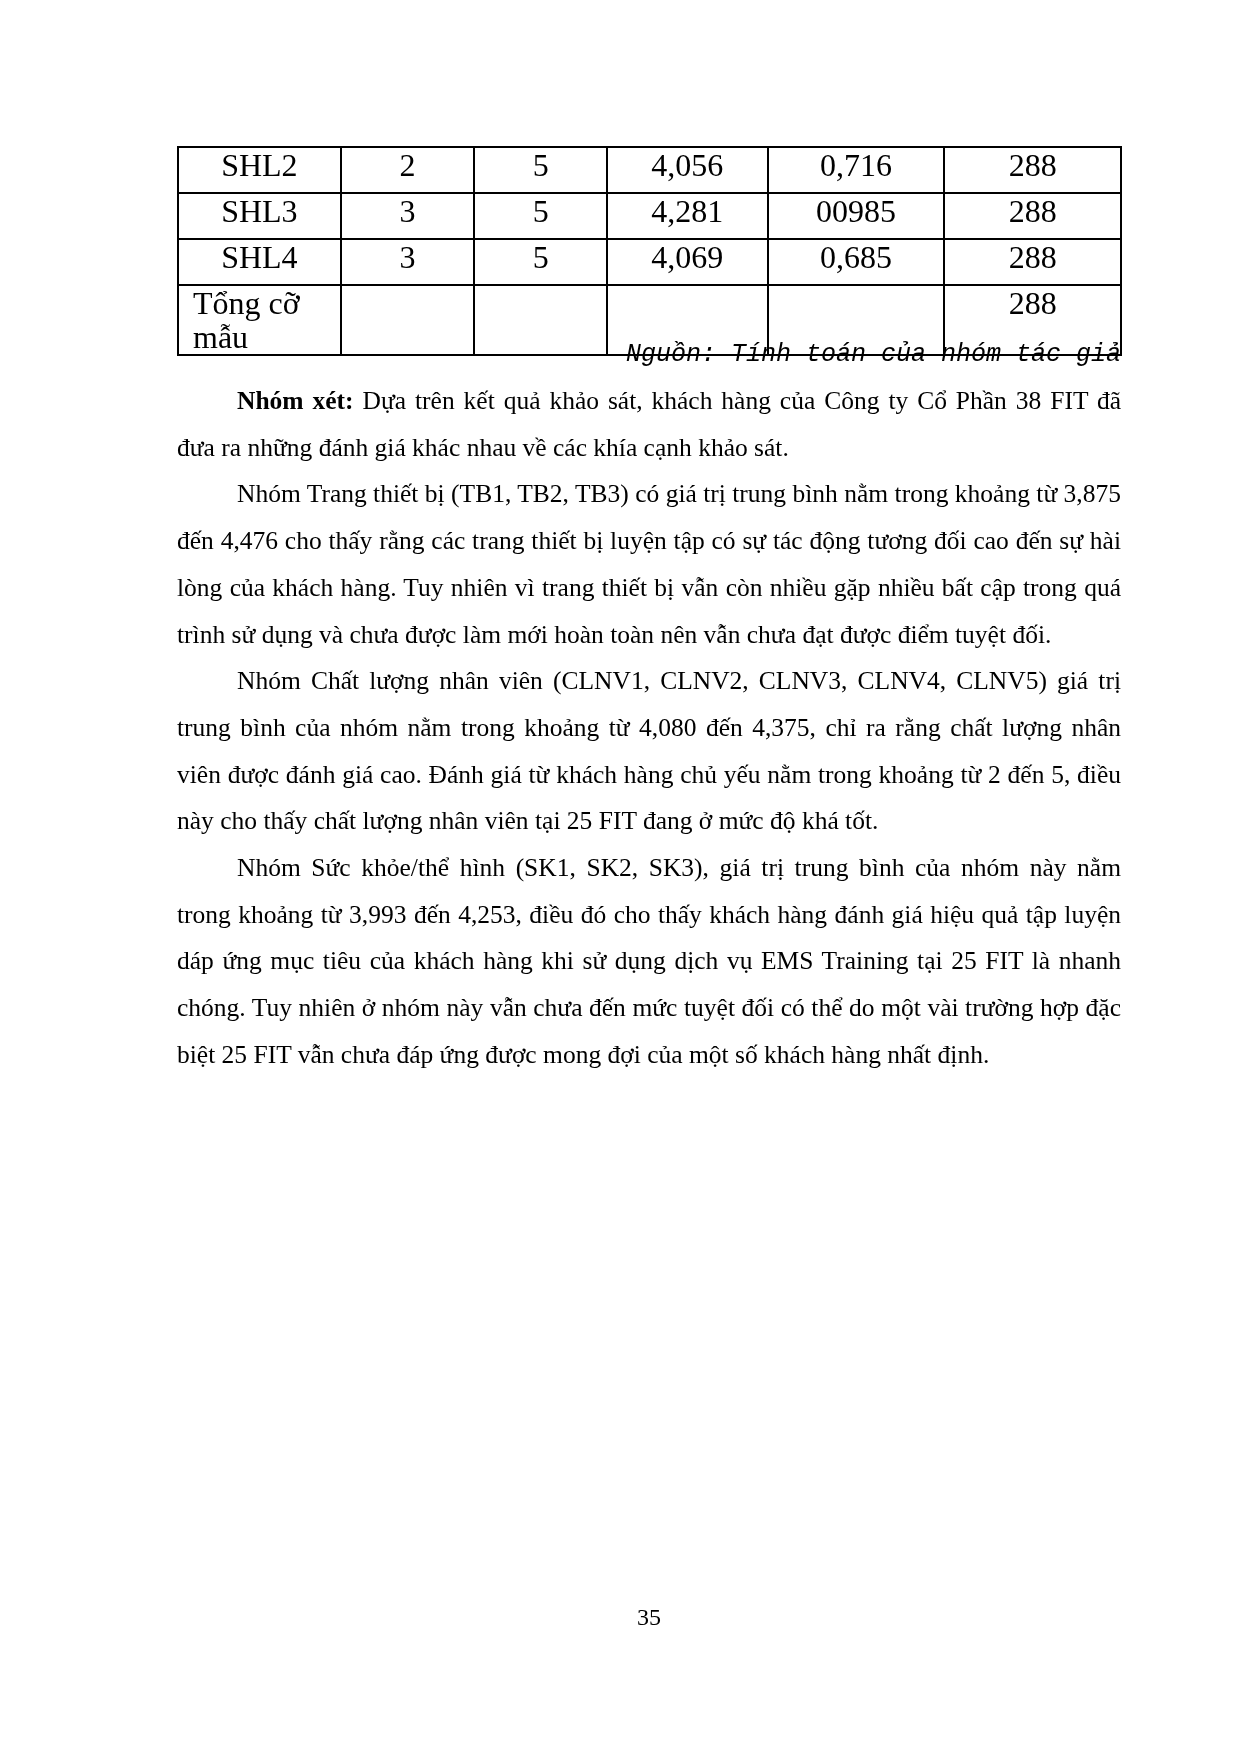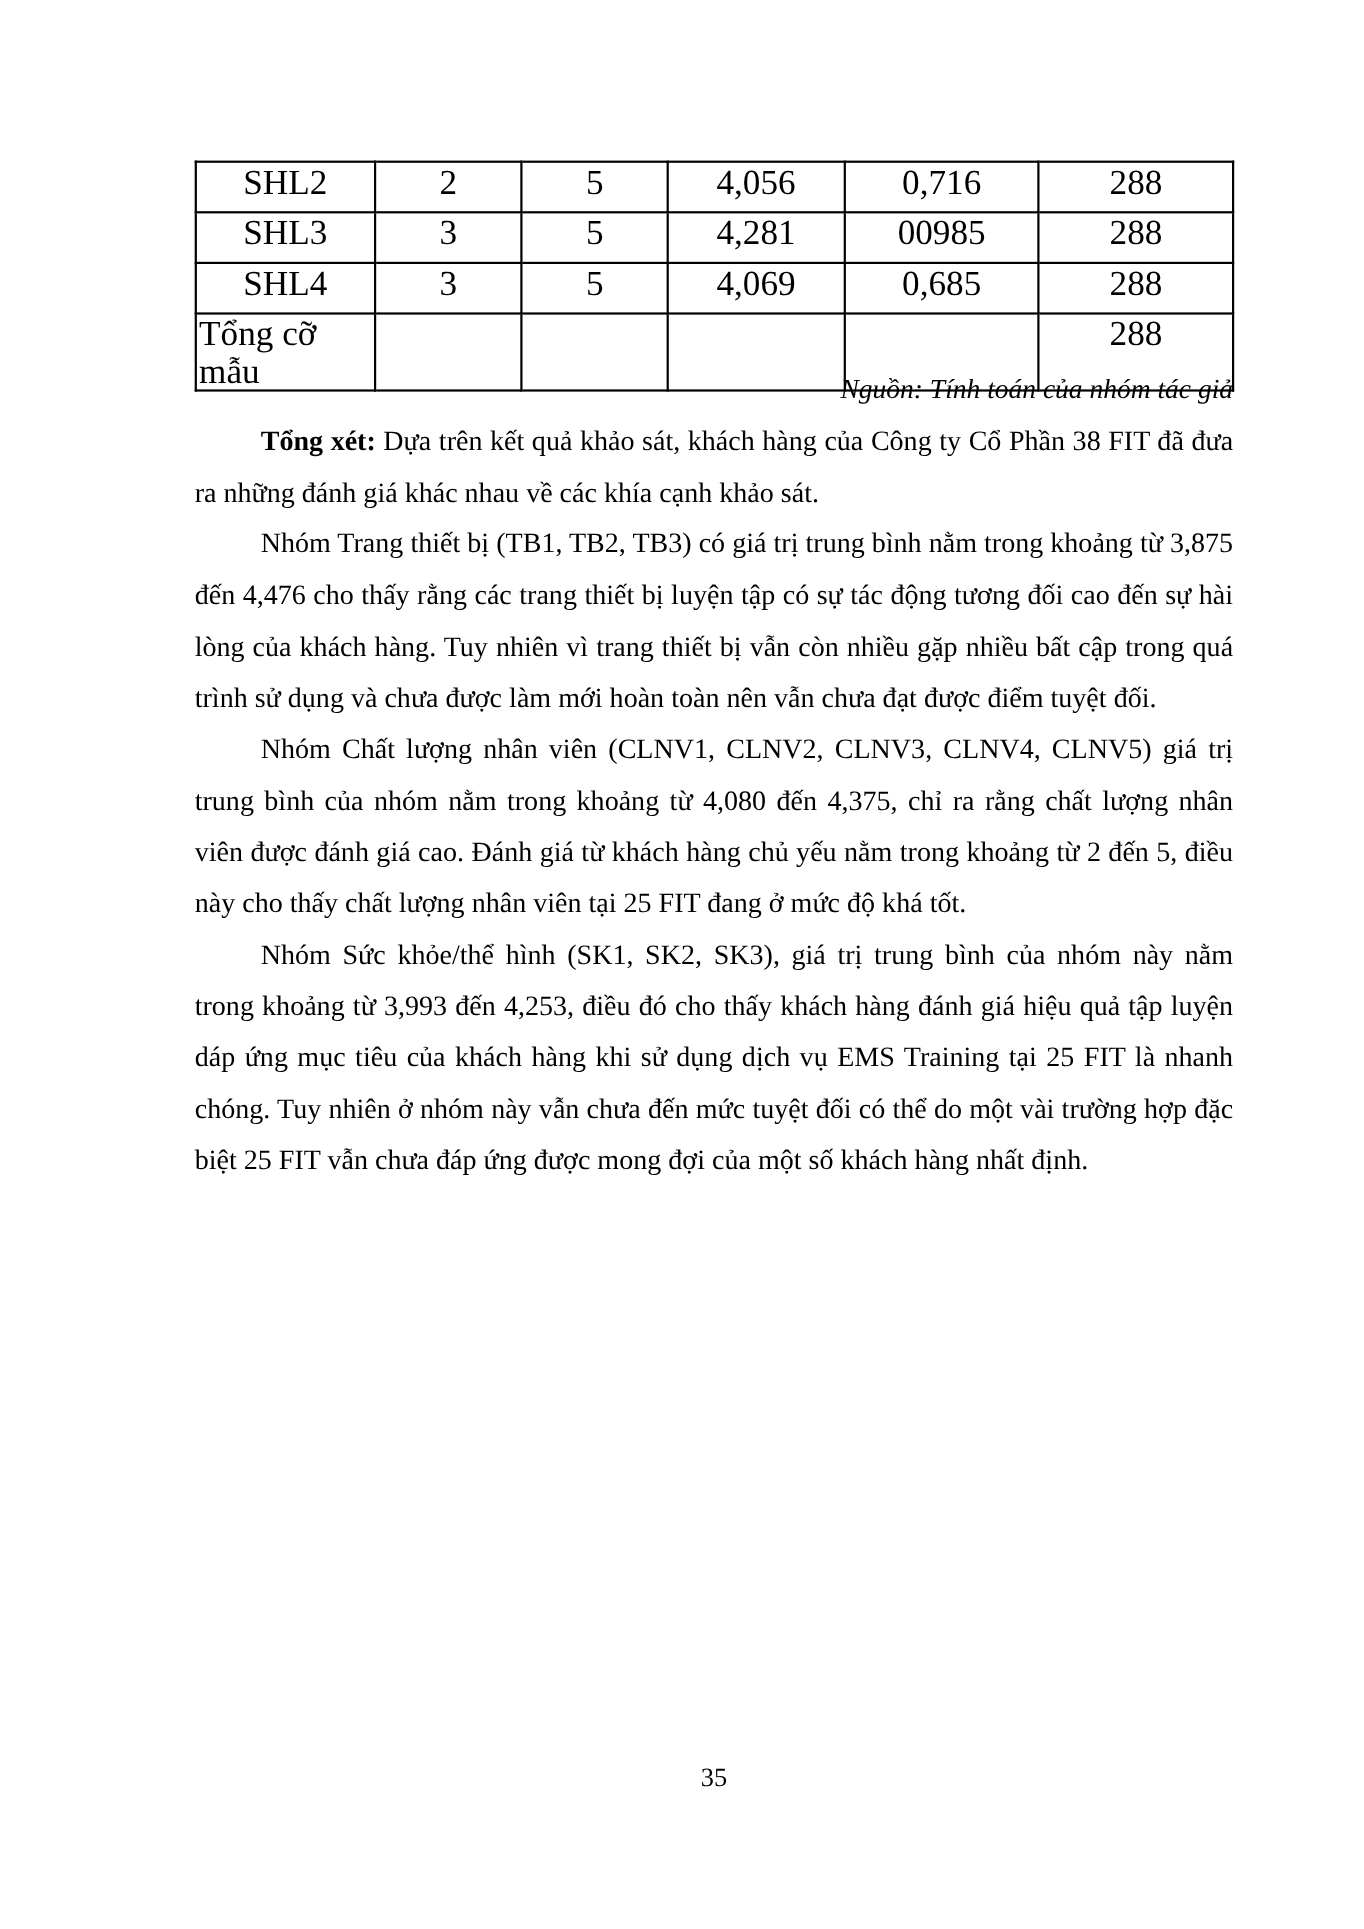--- a/index.html
+++ b/index.html
@@ -2,22 +2,22 @@
 <html><head>
 <meta charset="utf-8">
 <style>
   html, body { margin: 0; padding: 0; background: #ffffff; }
   body { width: 1240px; height: 1754px; position: relative; overflow: hidden;
          font-family: "Liberation Serif", "DejaVu Serif", serif; color: #000; }
   table.data { position: absolute; left: 177px; top: 146px; width: 945px;
                border-collapse: collapse; font-size: 32px; }
   table.data td { border: 2px solid #000; height: 44px; padding: 0; text-align: center;
                   vertical-align: top; line-height: 34px; }
-  table.data td.label-left { text-align: left; padding-left: 2px; }
-  .source { position: absolute; top: 340px; right: 119px; font-style: italic; font-size: 25px; line-height: 30px; }
+  table.data td.label-left { text-align: left; padding-left: 14px; }
+  .source { position: absolute; top: 340px; right: 119px; font-style: italic; font-size: 25px; line-height: 30px; font-family: Liberation Mono, monospace; }
   .body-text { position: absolute; left: 177px; top: 378px; width: 944px; font-size: 25.5px;
                line-height: 46.7px; text-align: justify; }
   .body-text p { margin: 0; text-indent: 60px; }
   .body-text b { font-weight: bold; }
   .page-number { position: absolute; left: 0; width: 1298px; top: 1604px; text-align: center; font-size: 24px; }
 </style>
 </head>
 <body>
 
 <table class="data">
@@ -61,19 +61,19 @@
       <td></td>
       <td></td>
       <td>288</td>
     </tr>
   </tbody>
 </table>
 
 <div class="source">Nguồn: Tính toán của nhóm tác giả</div>
 
 <div class="body-text">
-  <p><b>Tổng xét:</b><span> Dựa trên kết quả khảo sát, khách hàng của Công ty Cổ Phần 38 FIT đã đưa ra những đánh giá khác nhau về các khía cạnh khảo sát.</span></p>
+  <p><b>Nhóm xét:</b><span> Dựa trên kết quả khảo sát, khách hàng của Công ty Cổ Phần 38 FIT đã đưa ra những đánh giá khác nhau về các khía cạnh khảo sát.</span></p>
   <p><span>Nhóm Trang thiết bị (TB1, TB2, TB3) có giá trị trung bình nằm trong khoảng từ 3,875 đến 4,476 cho thấy rằng các trang thiết bị luyện tập có sự tác động tương đối cao đến sự hài lòng của khách hàng. Tuy nhiên vì trang thiết bị vẫn còn nhiều gặp nhiều bất cập trong quá trình sử dụng và chưa được làm mới hoàn toàn nên vẫn chưa đạt được điểm tuyệt đối.</span></p>
   <p><span>Nhóm Chất lượng nhân viên (CLNV1, CLNV2, CLNV3, CLNV4, CLNV5) giá trị trung bình của nhóm nằm trong khoảng từ 4,080 đến 4,375, chỉ ra rằng chất lượng nhân viên được đánh giá cao. Đánh giá từ khách hàng chủ yếu nằm trong khoảng từ 2 đến 5, điều này cho thấy chất lượng nhân viên tại 25 FIT đang ở mức độ khá tốt.</span></p>
   <p><span>Nhóm Sức khỏe/thể hình (SK1, SK2, SK3), giá trị trung bình của nhóm này nằm trong khoảng từ 3,993 đến 4,253, điều đó cho thấy khách hàng đánh giá hiệu quả tập luyện dáp ứng mục tiêu của khách hàng khi sử dụng dịch vụ EMS Training tại 25 FIT là nhanh chóng. Tuy nhiên ở nhóm này vẫn chưa đến mức tuyệt đối có thể do một vài trường hợp đặc biệt 25 FIT vẫn chưa đáp ứng được mong đợi của một số khách hàng nhất định.</span></p>
 </div>
 
 <div class="page-number">35</div>
 
 </body></html>

